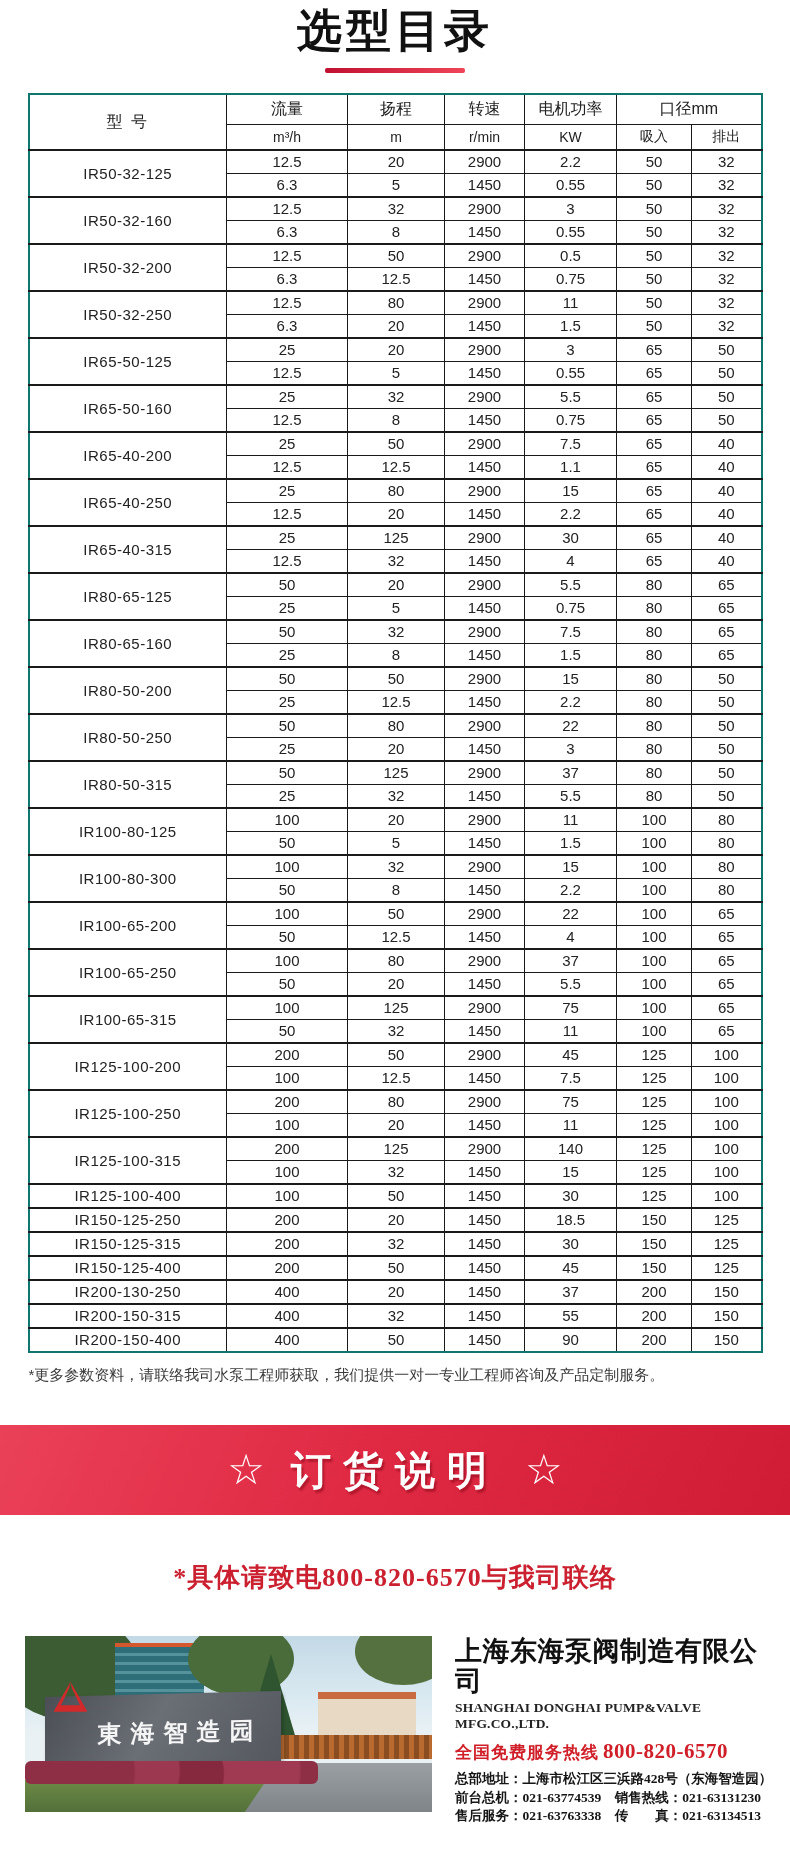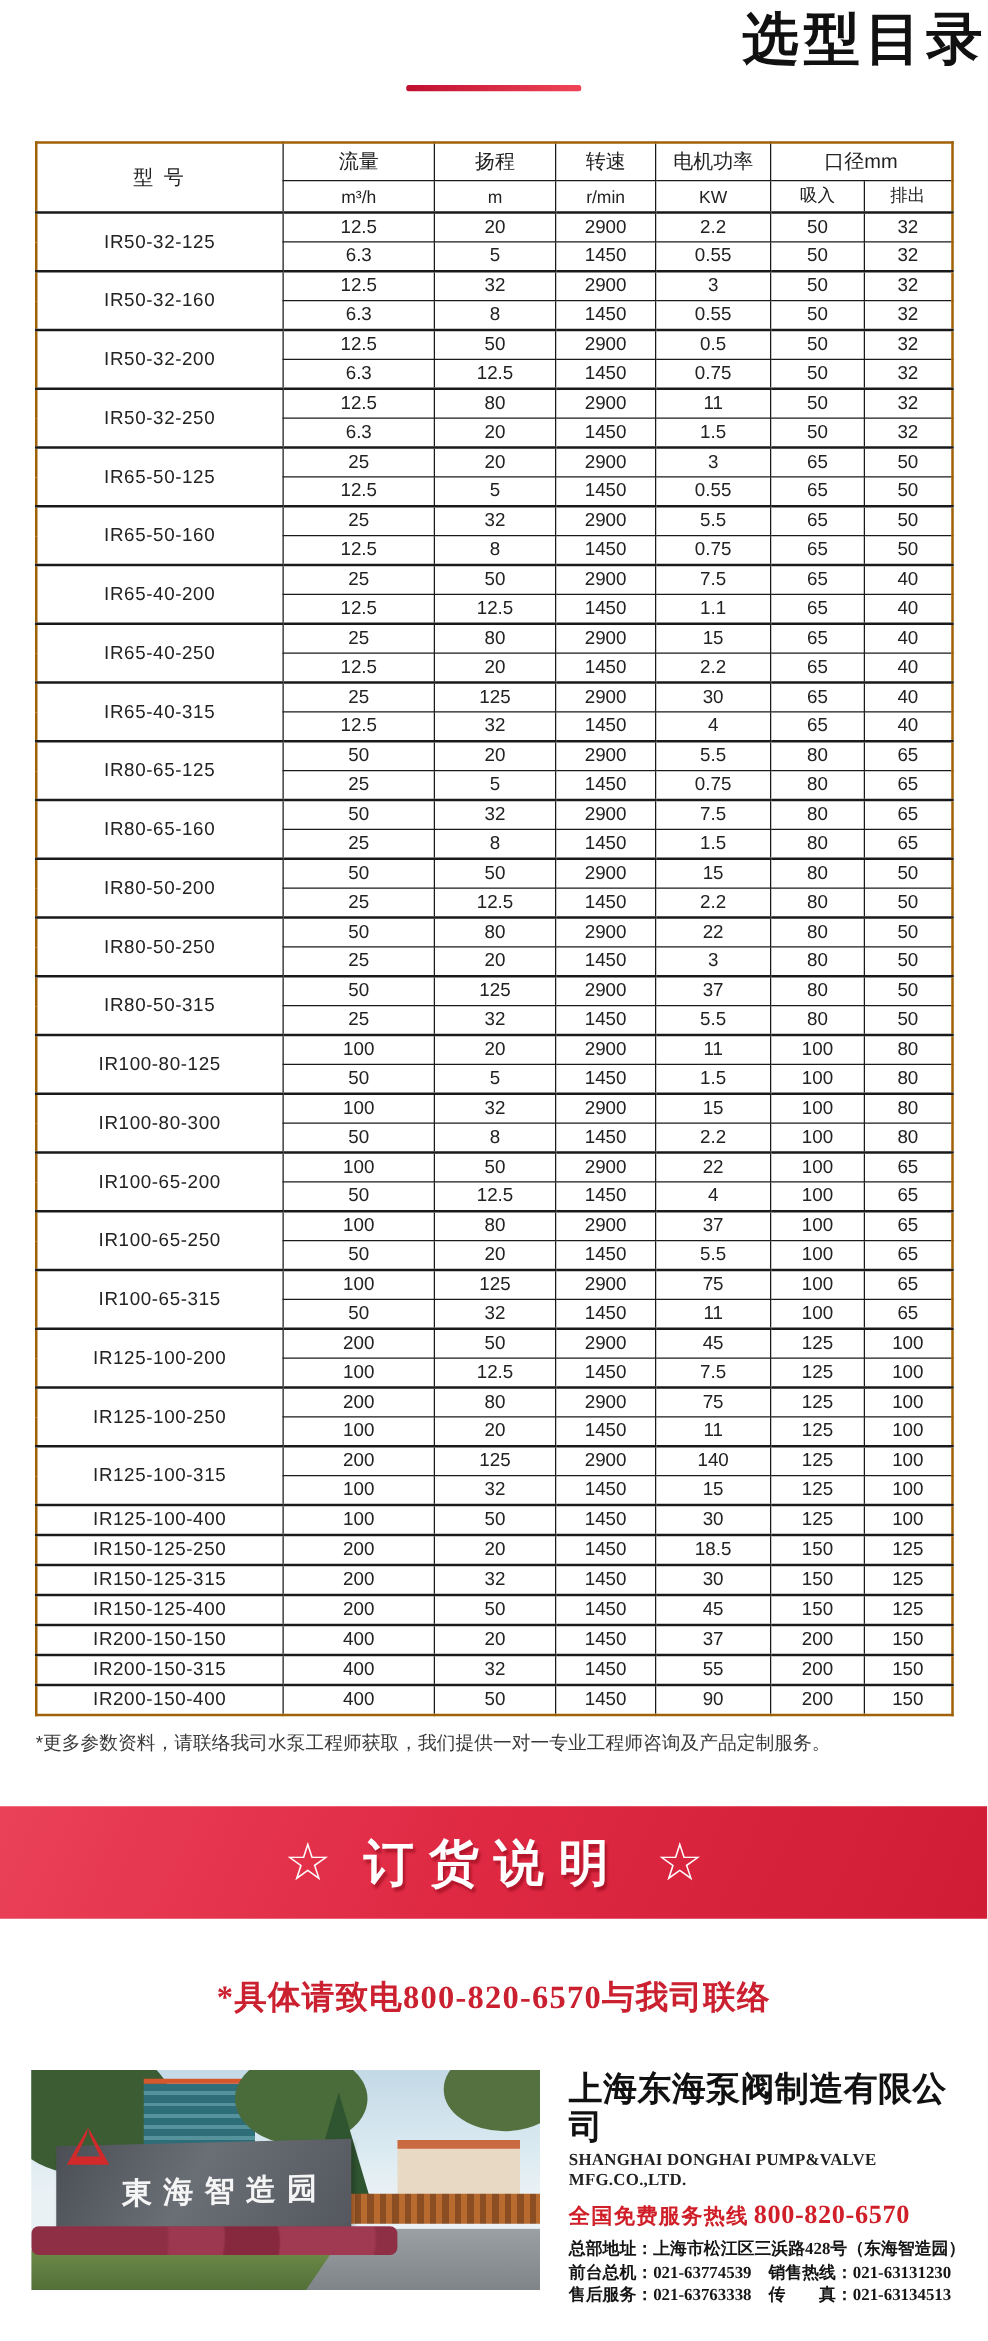--- a/index.html
+++ b/index.html
@@ -4,26 +4,26 @@
 <style>
   * { margin:0; padding:0; box-sizing:border-box; }
   body { background:#ffffff; }
   .page {
     position:relative; width:790px; height:1873px; margin:0 auto;
     background:#ffffff; overflow:hidden;
     font-family:"Liberation Sans", sans-serif; color:#1a1a1a;
   }
   
   .title-wrap { padding-top:5px; text-align:center; }
-  .page-title { font-size:45px; font-weight:900; letter-spacing:4px; color:#111; line-height:52px;text-align:right; }
+  .page-title { font-size:45px; font-weight:900; letter-spacing:4px; color:#111; line-height:52px; }
   .title-underline { width:140px; height:5px; margin:11px auto 0;
     background:linear-gradient(90deg,#c01030,#ef4458); border-radius:2px; }
   
-  .spec-table { width:733px; margin:40px auto 0; border-collapse:collapse; table-layout:fixed;
-    border:2px solid #a16207; }
+  .spec-table { width:733px; margin:20px auto 0; border-collapse:collapse; table-layout:fixed;
+    border:2px solid #0f766e; }
   .spec-table th, .spec-table td {
     border:1px solid #1a1a1a; text-align:center; vertical-align:middle;
     font-weight:normal; padding:0; color:#222; overflow:hidden; white-space:nowrap;
   }
   .spec-table thead tr:first-child th { height:30px; font-size:16px; }
   .spec-table thead tr:last-child th { height:26px; font-size:14px; }
   .spec-table th.model-h { font-size:17px; letter-spacing:2px; }
   .spec-table tbody td { height:22px; font-size:15px; line-height:22px; }
   .spec-table tbody td.model { font-size:15px; letter-spacing:0.5px; }
   .spec-table tbody tr.group-start td { border-top-width:2px; }
@@ -534,21 +534,21 @@
         <tr class="group-start">
           <td class="model" rowspan="1">IR150-125-400</td>
           <td>200</td>
           <td>50</td>
           <td>1450</td>
           <td>45</td>
           <td>150</td>
           <td>125</td>
         </tr>
         <tr class="group-start">
-          <td class="model" rowspan="1">IR200-150-150</td>
+          <td class="model" rowspan="1">IR200-130-250</td>
           <td>400</td>
           <td>20</td>
           <td>1450</td>
           <td>37</td>
           <td>200</td>
           <td>150</td>
         </tr>
         <tr class="group-start">
           <td class="model" rowspan="1">IR200-150-315</td>
           <td>400</td>

